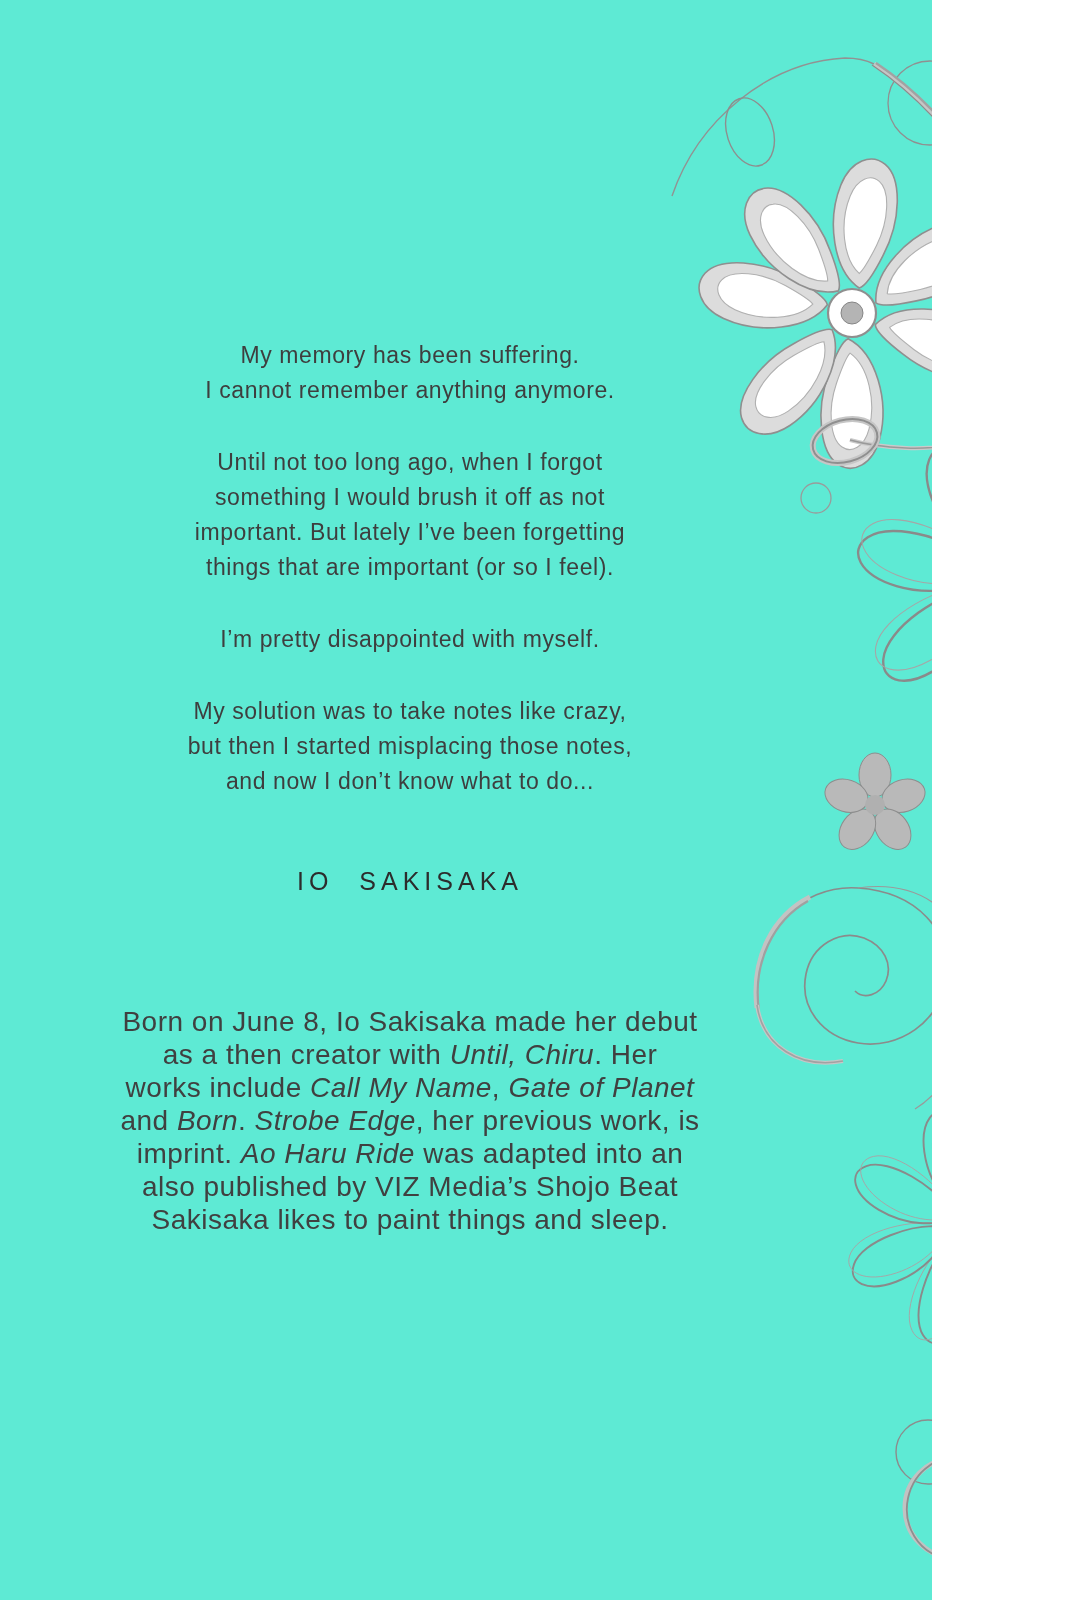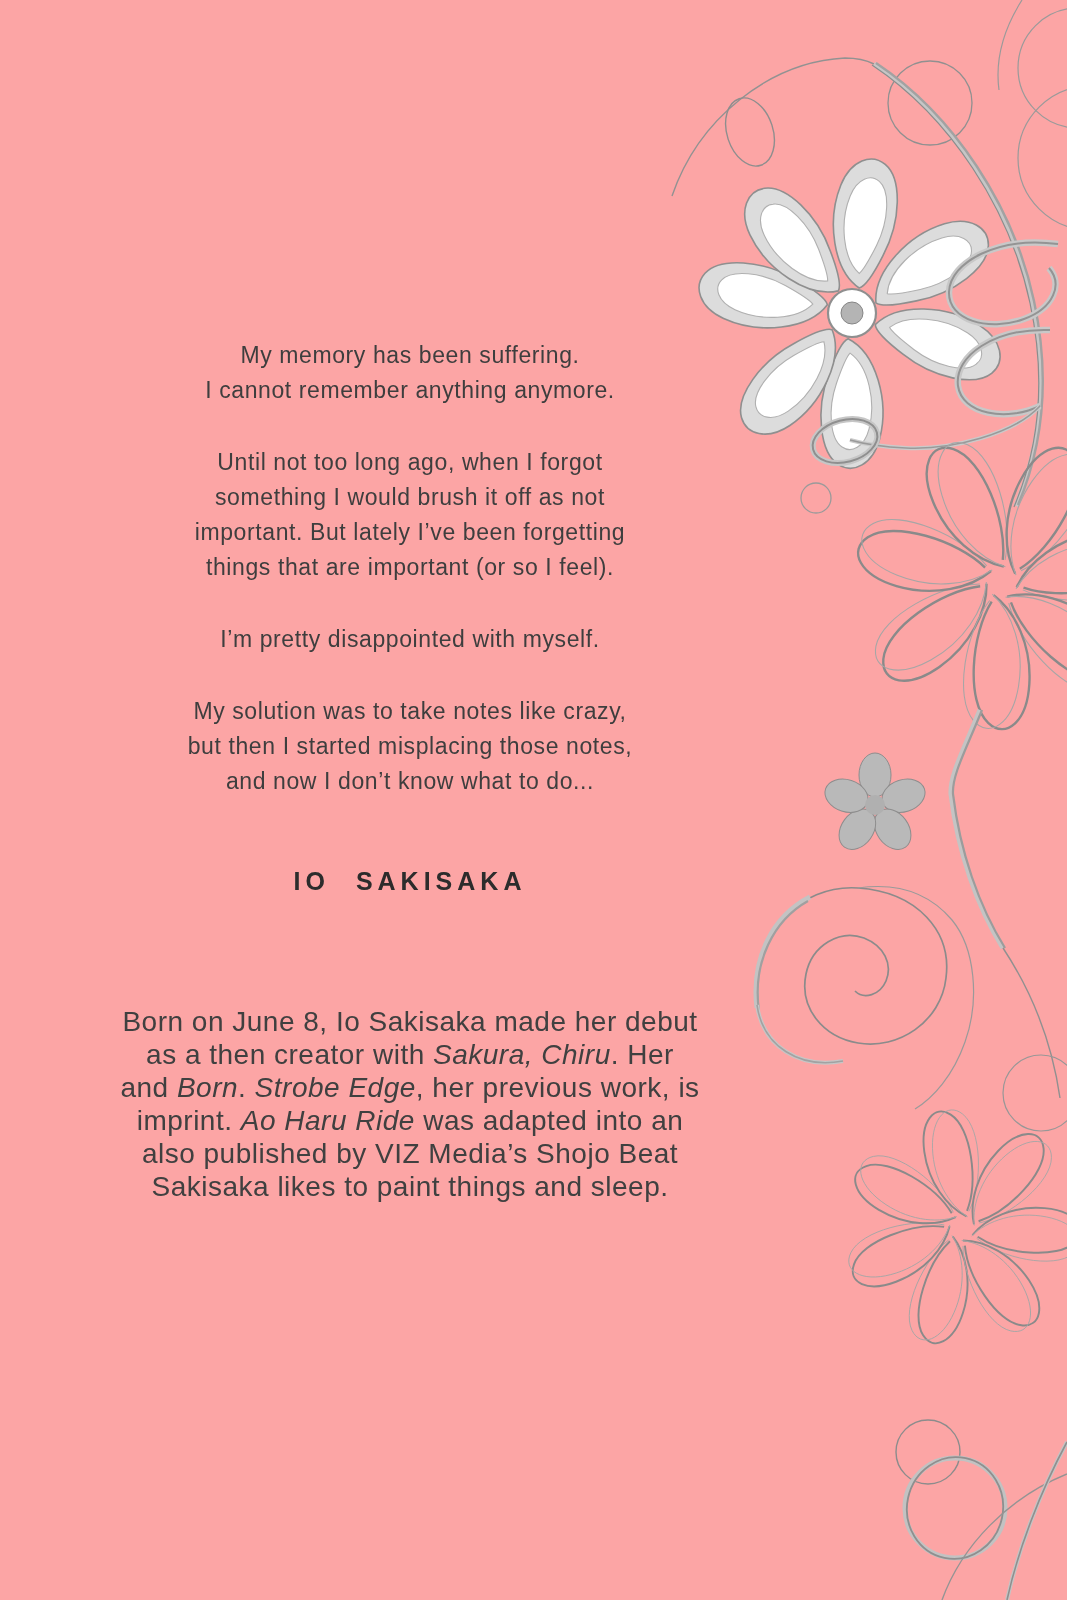--- a/index.html
+++ b/index.html
@@ -1,36 +1,36 @@
 <!DOCTYPE html>
 <html><head>
 <meta charset="utf-8">
 <style>
   html,body { margin:0; padding:0; background:#ffffff; }
   .page {
     position:relative;
-    width:1067px; height:1600px;
-    background:#fca5a5;
+    width:932px; height:1600px;
+    background:#5eead4;
     overflow:hidden;
     font-family:"Liberation Sans","DejaVu Sans",sans-serif;
   }
   .art { position:absolute; left:0; top:0; width:1067px; height:1600px; }
   .text-col {
     position:absolute; left:100px; top:338px; width:620px;
     text-align:center; color:#3e3e3e;
   }
   .note-p {
     margin:0;
     font-size:23px; line-height:35px; letter-spacing:0.6px;
     white-space:pre-line;
   }
   .note-p + .note-p { margin-top:37px; }
   .author-name {
     margin:66px 0 0 0;
-    font-size:25px; line-height:32px; font-weight:bold;
+    font-size:25px; line-height:32px; font-weight:normal;
     letter-spacing:5px; word-spacing:14px;
     color:#2c2c2c;
   }
   .bio {
     margin:108px 0 0 0;
     font-size:28px; line-height:33px; letter-spacing:0.5px;
     color:#404040;
   }
   .bio .it { font-style:italic; }
 </style>
@@ -160,21 +160,22 @@
 things that are important (or so I feel).</p>
     <p class="note-p">I’m pretty disappointed with myself.</p>
     <p class="note-p">My solution was to take notes like crazy,
 but then I started misplacing those notes,
 and now I don’t know what to do...</p>
 
     <h1 class="author-name">IO SAKISAKA</h1>
 
     <div class="bio">
       <div class="bio-line"><span>Born on June 8, Io Sakisaka made her debut</span></div>
-      <div class="bio-line"><span>as a then creator with </span><span class="it">Sakura, Chiru</span><span>. Her</span></div>
+      <div class="bio-line"><span>as a then creator with </span><span class="it">Until, Chiru</span><span>. Her</span></div>
+      <div class="bio-line"><span>works include </span><span class="it">Call My Name</span><span>, </span><span class="it">Gate of Planet</span></div>
       <div class="bio-line"><span>and </span><span class="it">Born</span><span>. </span><span class="it">Strobe Edge</span><span>, her previous work, is</span></div>
       <div class="bio-line"><span>imprint. </span><span class="it">Ao Haru Ride</span><span> was adapted into an</span></div>
       <div class="bio-line"><span>also published by VIZ Media’s Shojo Beat</span></div>
       <div class="bio-line"><span>Sakisaka likes to paint things and sleep.</span></div>
     </div>
   </div>
 
 </div>
 
 </body></html>

